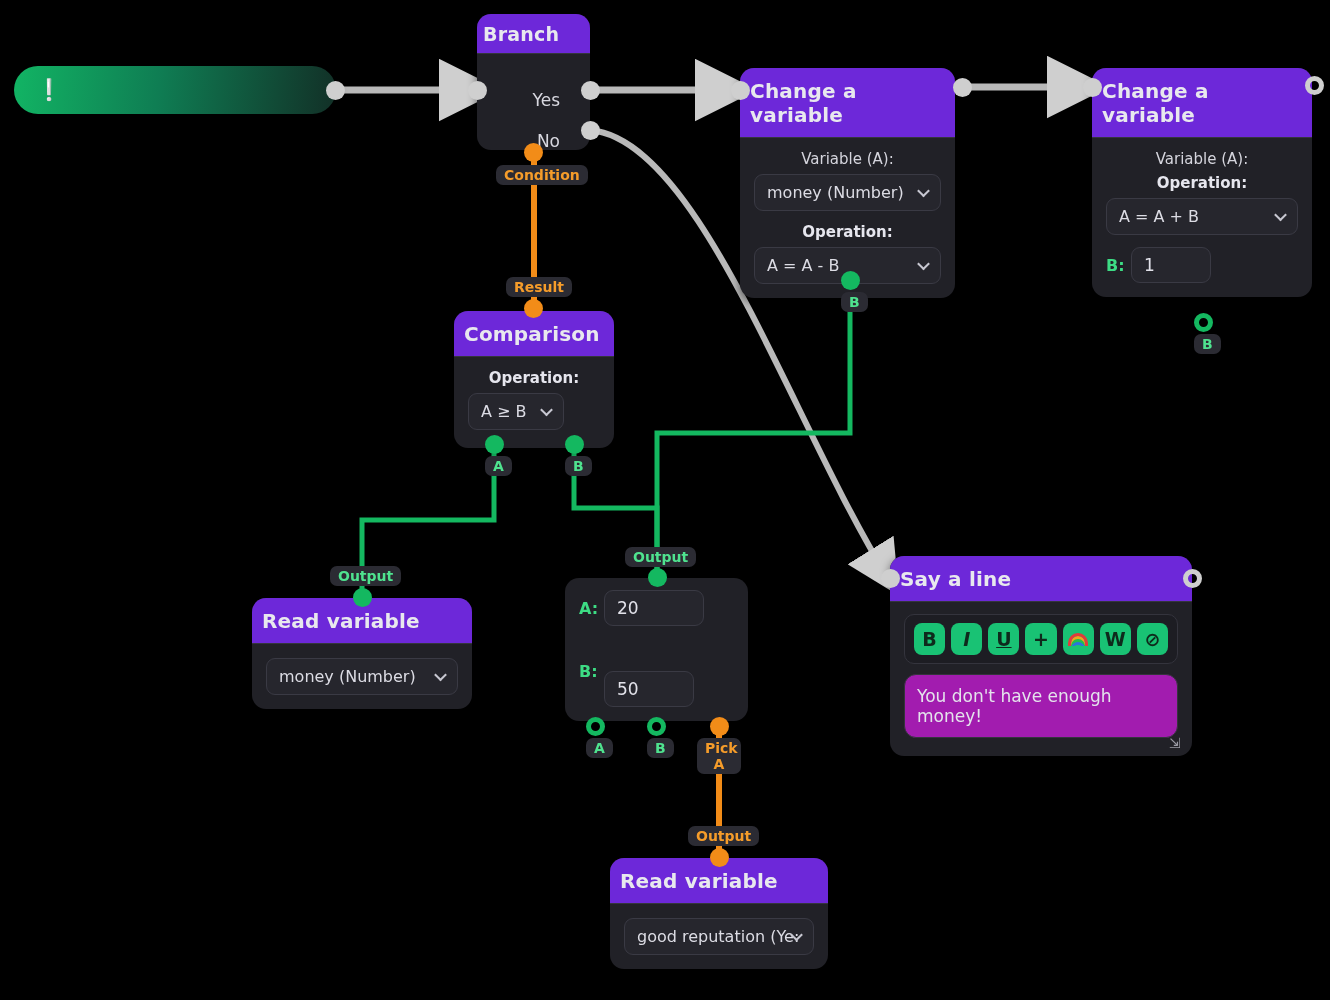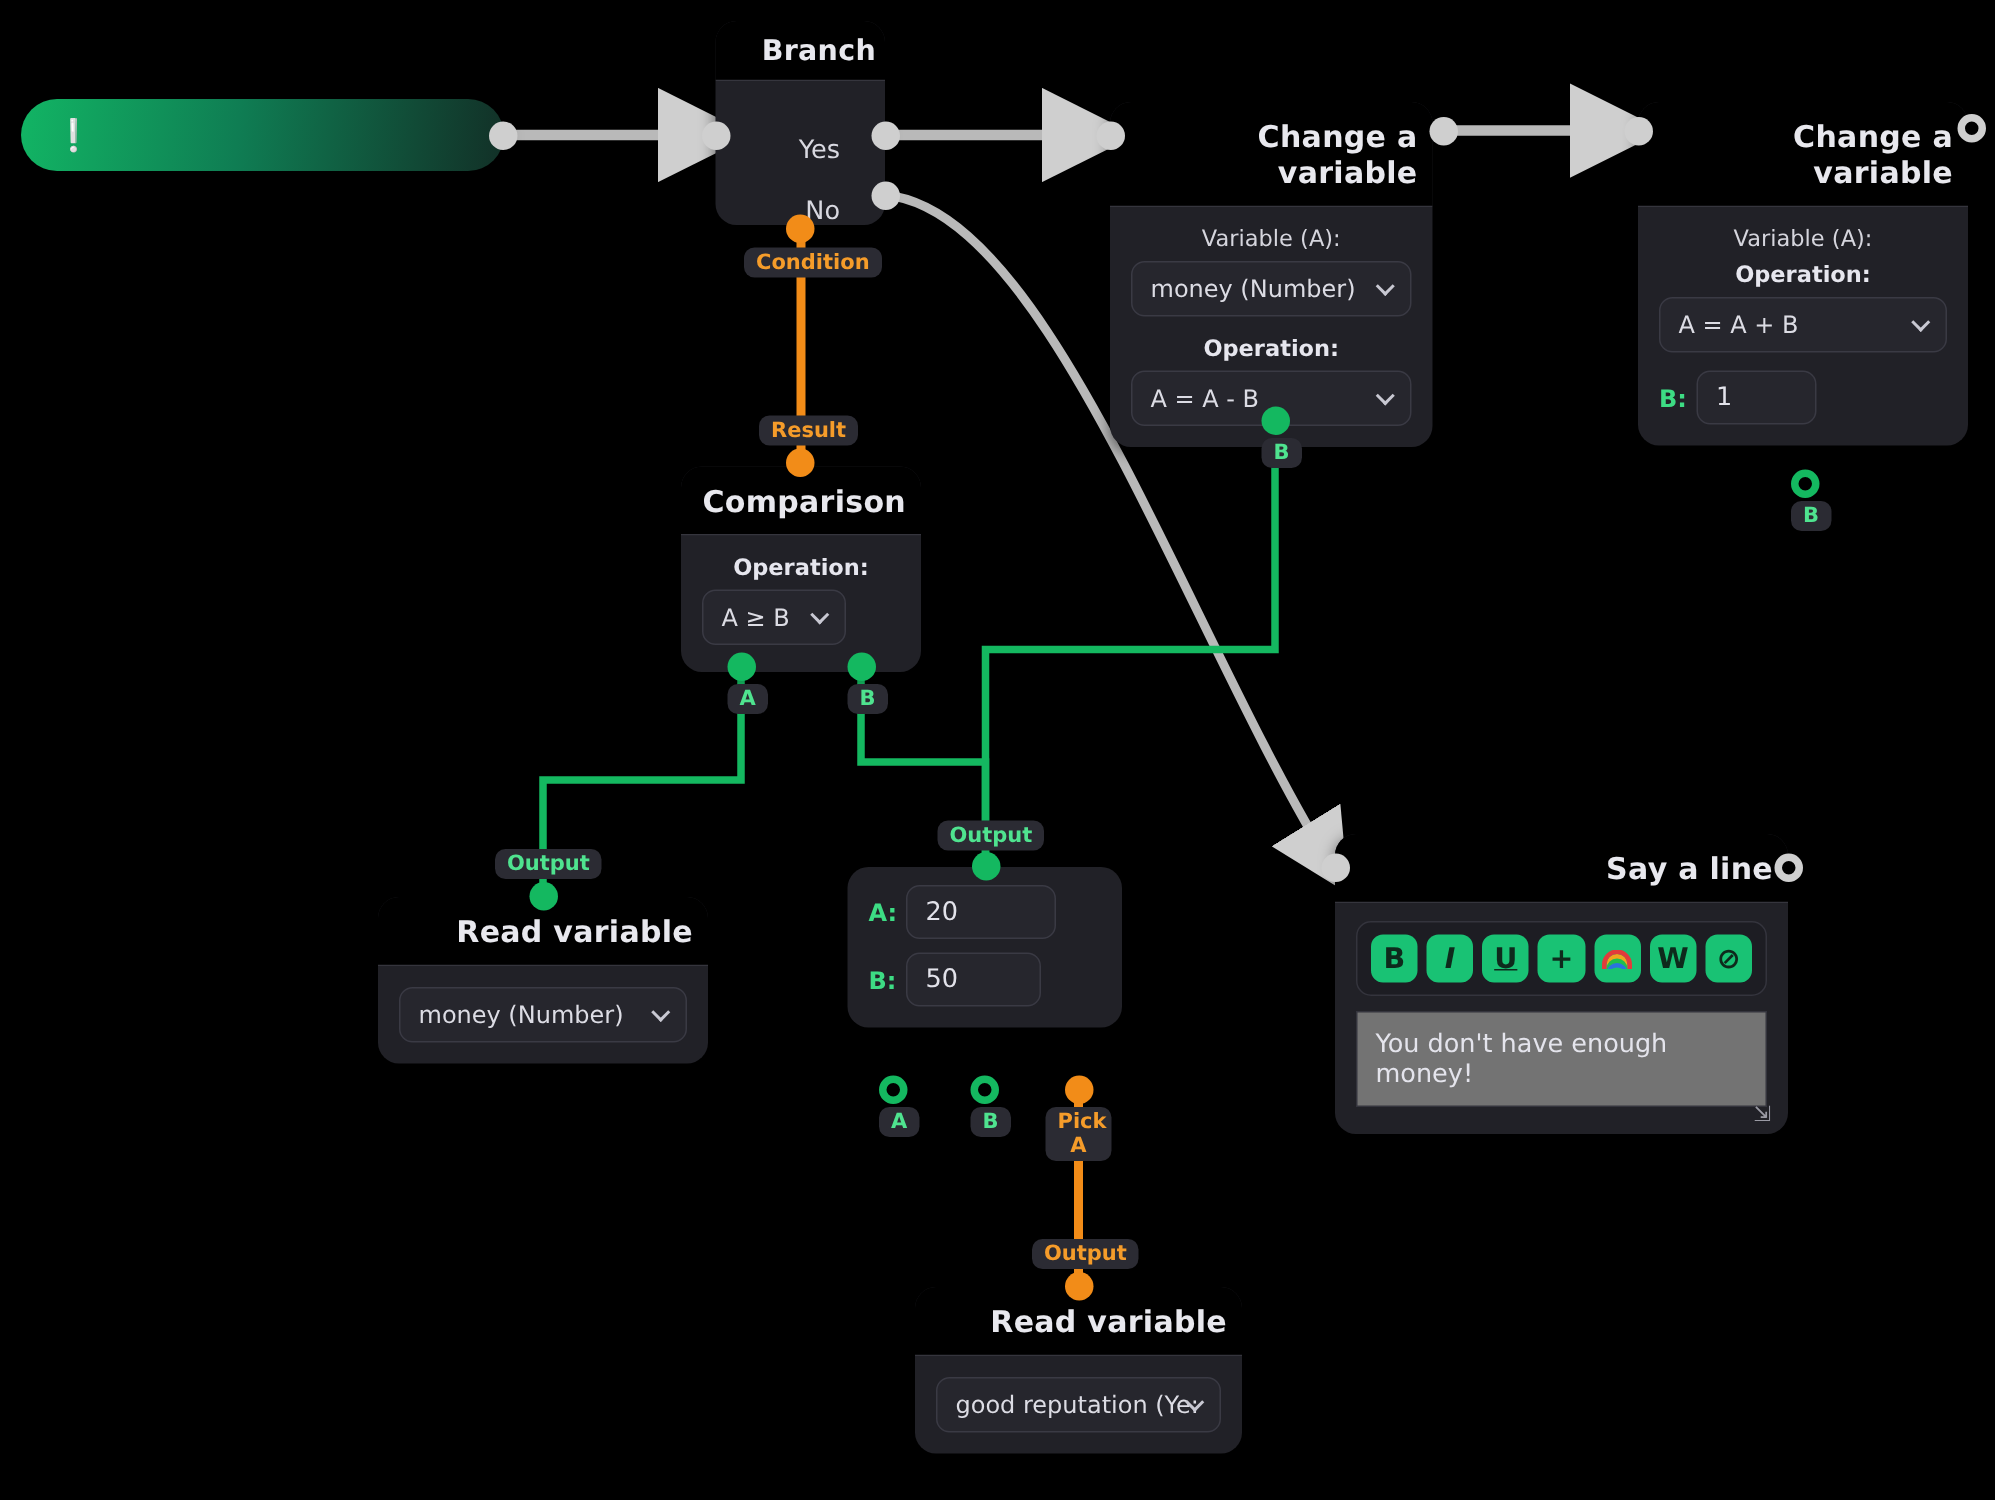--- a/index.html
+++ b/index.html
@@ -22,26 +22,26 @@
 
   
   .node {
     position: absolute;
     background: #212127;
     border-radius: 14px;
     box-shadow: 0 3px 10px rgba(0,0,0,.55);
     z-index: 5;
   }
   .node-header {
-    background: #000000;
+    background: #6d28d9;
     border-radius: 14px 14px 0 0;
     color: #e8e8ee;
     font-size: 20px;
     font-weight: bold;
-    text-align: right;
+    text-align: left;
     padding: 11px 10px 10px;
     border-bottom: 1px solid #35353d;
     letter-spacing: .2px;
   }
   .node-body { padding: 12px 14px 14px; }
 
   .field-label {
     color: #d5d5dd;
     font-size: 15px;
     margin-bottom: 6px;
@@ -151,23 +151,23 @@
     border-radius: 8px;
     background: #19c274;
     display: flex; align-items: center; justify-content: center;
     color: #0e2a1c;
     font-size: 19px;
     font-weight: bold;
   }
   .fmt-btn.u  { text-decoration: underline; }
   .fmt-btn.i  { font-style: italic; }
   .line-text {
-    background: #737373;
+    background: #a21caf;
     border: 1px solid #34343d;
-    border-radius: 0;
+    border-radius: 12px;
     color: #e4e4ec;
     font-size: 17px;
     padding: 11px 12px;
     min-height: 44px;
   }
   .resize-handle {
     position: absolute;
     right: 7px; bottom: 5px;
     width: 16px; height: 16px;
     color: #9a9aa4;
@@ -289,21 +289,21 @@
   <div class="plabel green" style="left:625px; top:547px;">Output</div>
   <div class="port data-green" style="left:648px; top:568px;"></div>
   <div class="node" style="left:565px; top:578px; width:183px;">
     <div class="node-body" style="padding:12px 14px 14px;">
       <div class="row">
         <span class="ab-label">A:</span>
         <span class="textin" style="width:100px;">20</span>
       </div>
       <div class="row" style="margin-bottom:0;">
         <span class="ab-label">B:</span>
-        <span class="textin" style="width:90px;">50</span>
+        <span class="textin" style="width:90px;margin-top:36px;">50</span>
       </div>
     </div>
   </div>
   <div class="port data-green-open" style="left:586px; top:717px;"></div>
   <div class="plabel green" style="left:586px; top:738px;">A</div>
   <div class="port data-green-open" style="left:647px; top:717px;"></div>
   <div class="plabel green" style="left:647px; top:738px;">B</div>
   <div class="port data-orange" style="left:710px; top:717px;"></div>
   <div class="plabel orange" style="left:697px; top:738px; width:44px;">
     <span>Pick</span><br>

